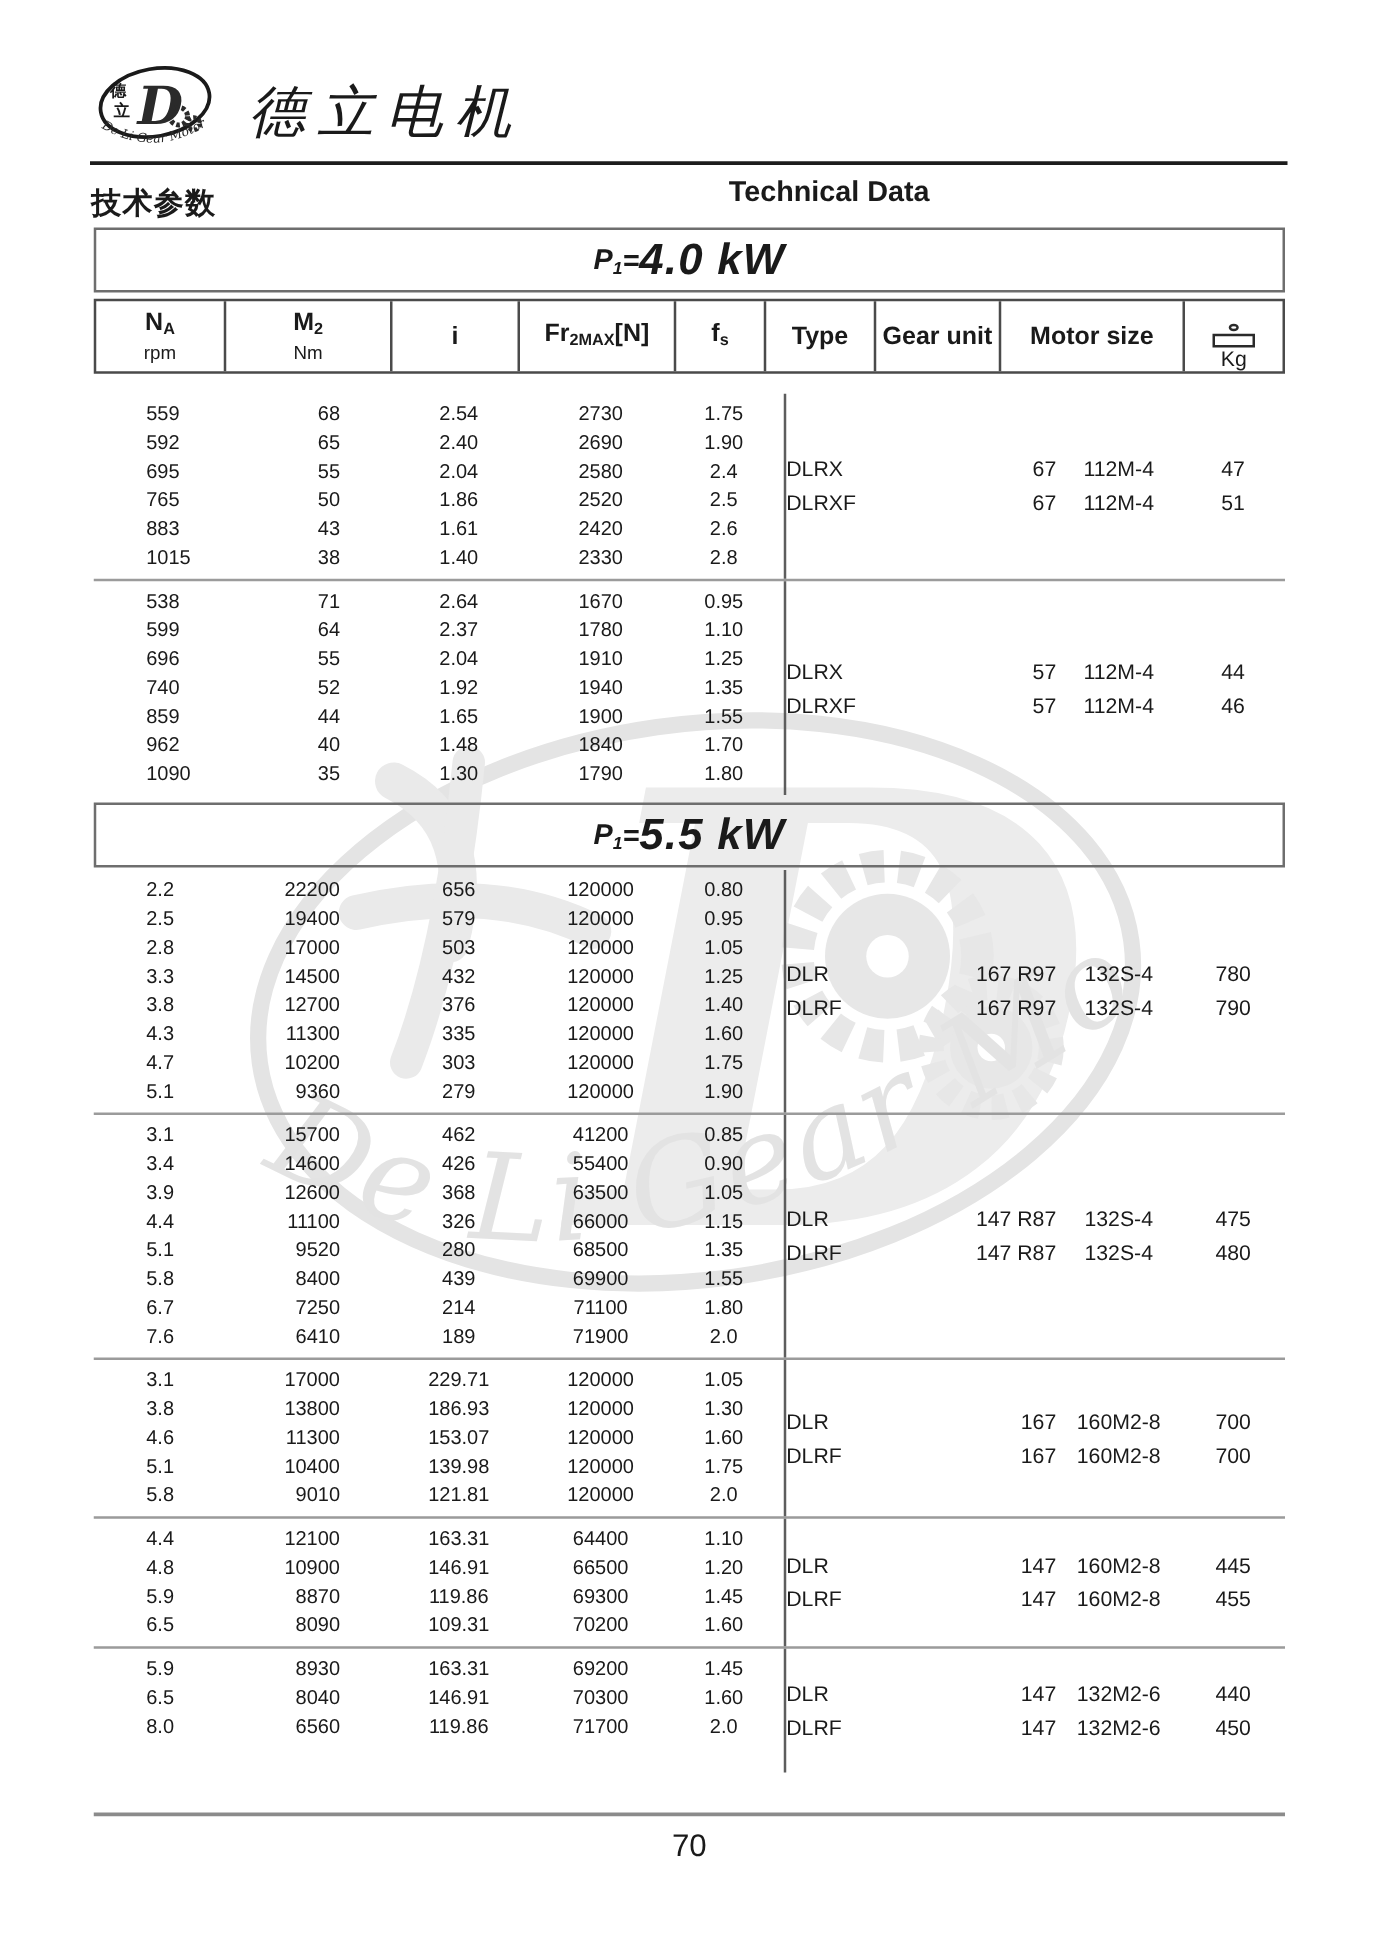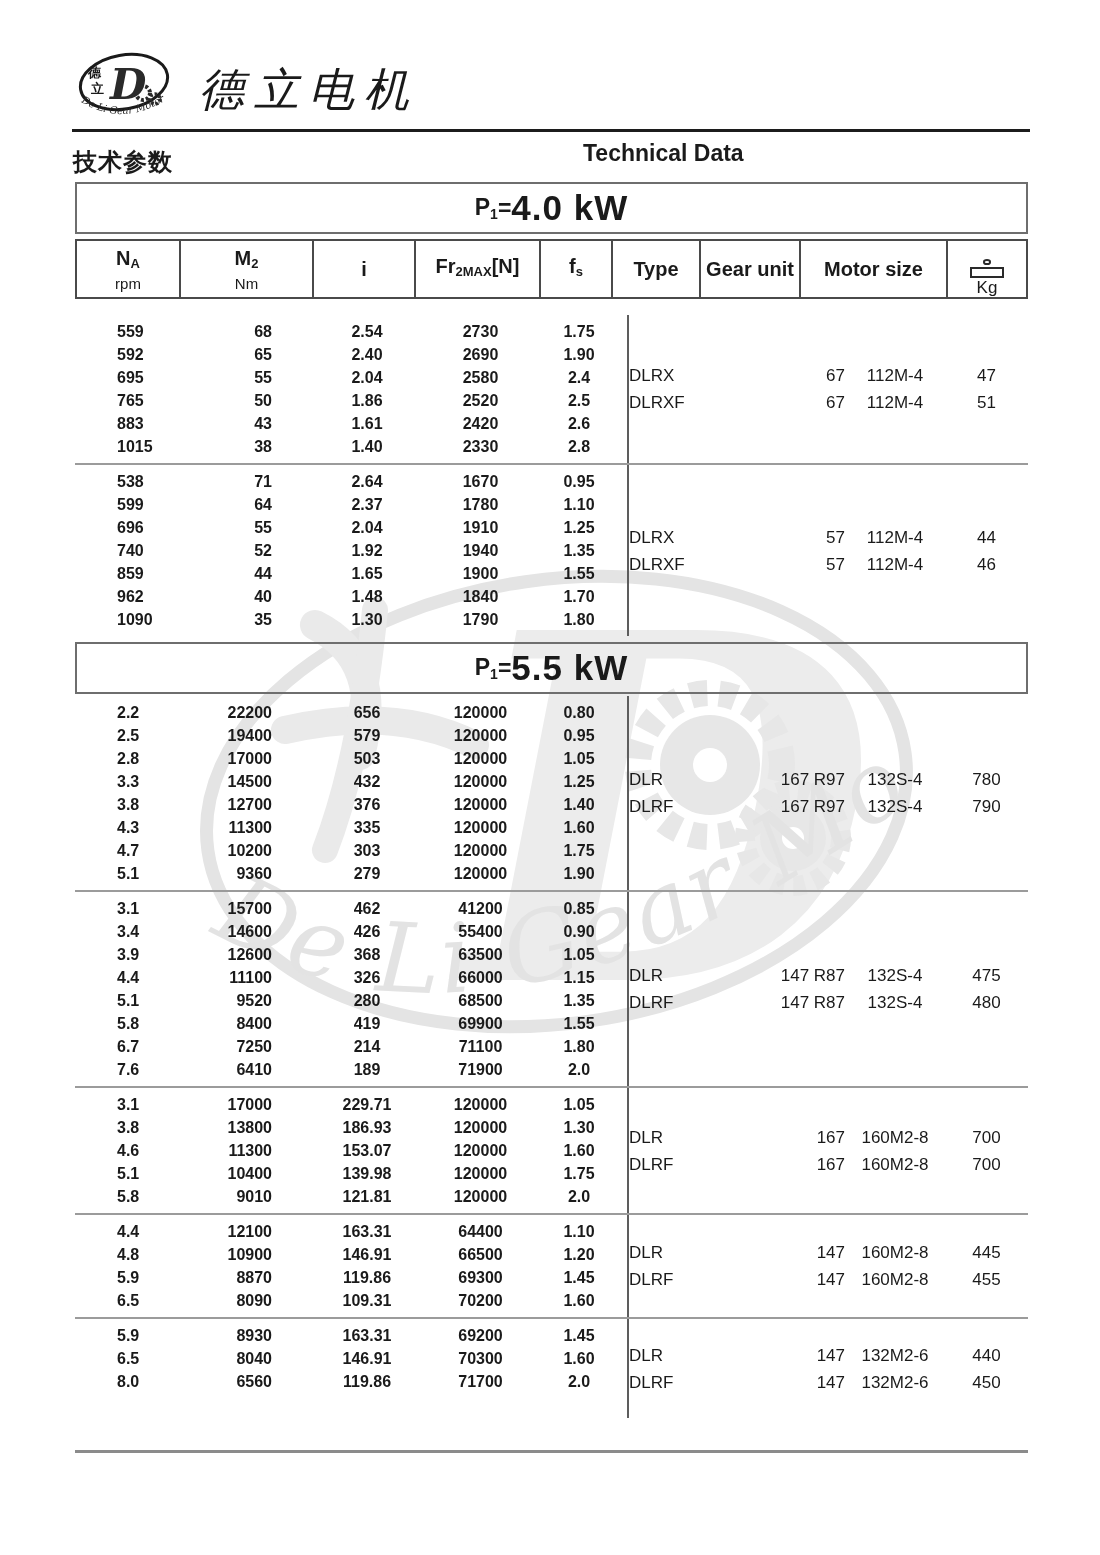--- a/index.html
+++ b/index.html
@@ -15,21 +15,21 @@
   .inner { width:953px; }
   
   .hdr { display:flex; align-items:center; height:76px; }
   .brand { font-size:45px; font-weight:normal; letter-spacing:10px; margin-left:22px; font-style:italic; }
   .rule1 { width:958px; height:3px; background:#1c1c1c; margin-top:1px; margin-left:-3px; }
   
   .subhdr { position:relative; height:42px; margin-top:8px; }
   .subhdr .lt { position:absolute; left:-2px; top:6px; font-size:24px; font-weight:bold; letter-spacing:1px; }
   .subhdr .rt { position:absolute; left:508px; top:0; font-size:23px; font-weight:bold; }
   
-  .secbox { width:953px; height:52px; border:2px solid #6e6e6e; display:flex; align-items:center; justify-content:center; background:transparent; }
+  .secbox { width:953px; height:52px; border:2px solid #6e6e6e; display:flex; align-items:center; justify-content:center; background:transparent;font-style:italic; }
   .secbox .p  { font-size:23px; font-weight:bold; }
   .secbox .p sub { font-size:14px; font-weight:bold; vertical-align:-4px; }
   .secbox .eq { font-size:23px; font-weight:bold; }
   .secbox .val{ font-size:35px; font-weight:bold; letter-spacing:1px; } .mt6 { margin-top:6px; }
   
   .colhdr { width:953px; height:60px; border:2px solid #4a4a4a; display:flex; margin-top:5px;text-align:right; }
   .ch { border-right:2px solid #4a4a4a; display:flex; flex-direction:column; align-items:center; justify-content:center; }
   .ch:last-child { border-right:none; }
   .ch .lab { font-size:20px; font-weight:bold; line-height:22px; }
   .ch .lab sub { font-size:13px; vertical-align:-3px; font-weight:bold; }
@@ -37,21 +37,21 @@
   .w0{width:104px}.w1{width:133px}.w2{width:102px}.w3{width:125px}.w4{width:72px}
   .w5{width:88px}.w6{width:100px}.w7{width:147px}.w8{flex:1}
   .kgcell { padding-top:18px; }
   .kg-circ { width:8px; height:8px; border:2px solid #2a2a2a; border-radius:50%; margin-bottom:2px; }
   .kg-rect { width:34px; height:21px; border:2px solid #2a2a2a; }
   .kg-lab { font-size:17px; line-height:19px; }
   
   .blocks { width:953px; }
   .blocks1 { margin-top:16px; }
   .block { display:flex; }
-  .block .left { width:552px; padding:5px 0;font-weight:bold; }
+  .block .left { width:552px; padding:5px 0; }
   .row { display:flex; height:23px; line-height:23px; font-size:16px; }
   .c { flex:none; }
   .c0 { width:108px; text-align:left;  padding-left:42px; }
   .c1 { width:133px; text-align:right; padding-right:44px; }
   .c2 { width:102px; text-align:center; }
   .c3 { width:125px; text-align:center; }
   .c4 { width:84px;  text-align:center; padding-right:12px; }
   .annot { flex:1; border-left:2px solid #5d5d5d; display:flex; flex-direction:column; justify-content:center; padding:5px 0; }
   .annot-row { display:flex; height:27px; line-height:27px; font-size:17px; }
   .a { flex:none; }
@@ -406,21 +406,21 @@
               <div class="row">
                 <div class="c c0">5.1</div>
                 <div class="c c1">9520</div>
                 <div class="c c2">280</div>
                 <div class="c c3">68500</div>
                 <div class="c c4">1.35</div>
               </div>
               <div class="row">
                 <div class="c c0">5.8</div>
                 <div class="c c1">8400</div>
-                <div class="c c2">419</div>
+                <div class="c c2">439</div>
                 <div class="c c3">69900</div>
                 <div class="c c4">1.55</div>
               </div>
               <div class="row">
                 <div class="c c0">6.7</div>
                 <div class="c c1">7250</div>
                 <div class="c c2">214</div>
                 <div class="c c3">71100</div>
                 <div class="c c4">1.80</div>
               </div>
@@ -584,15 +584,16 @@
                 <div class="a a0">DLRF</div>
                 <div class="a a1">147</div>
                 <div class="a a2">132M2-6</div>
                 <div class="a a3">450</div>
               </div>
             </div>
           </div>
         </div>
 
       <div class="footrule"></div>
+      <div class="pagenum">70</div>
     </div>
   </div>
 </div>
 
 </body></html>

